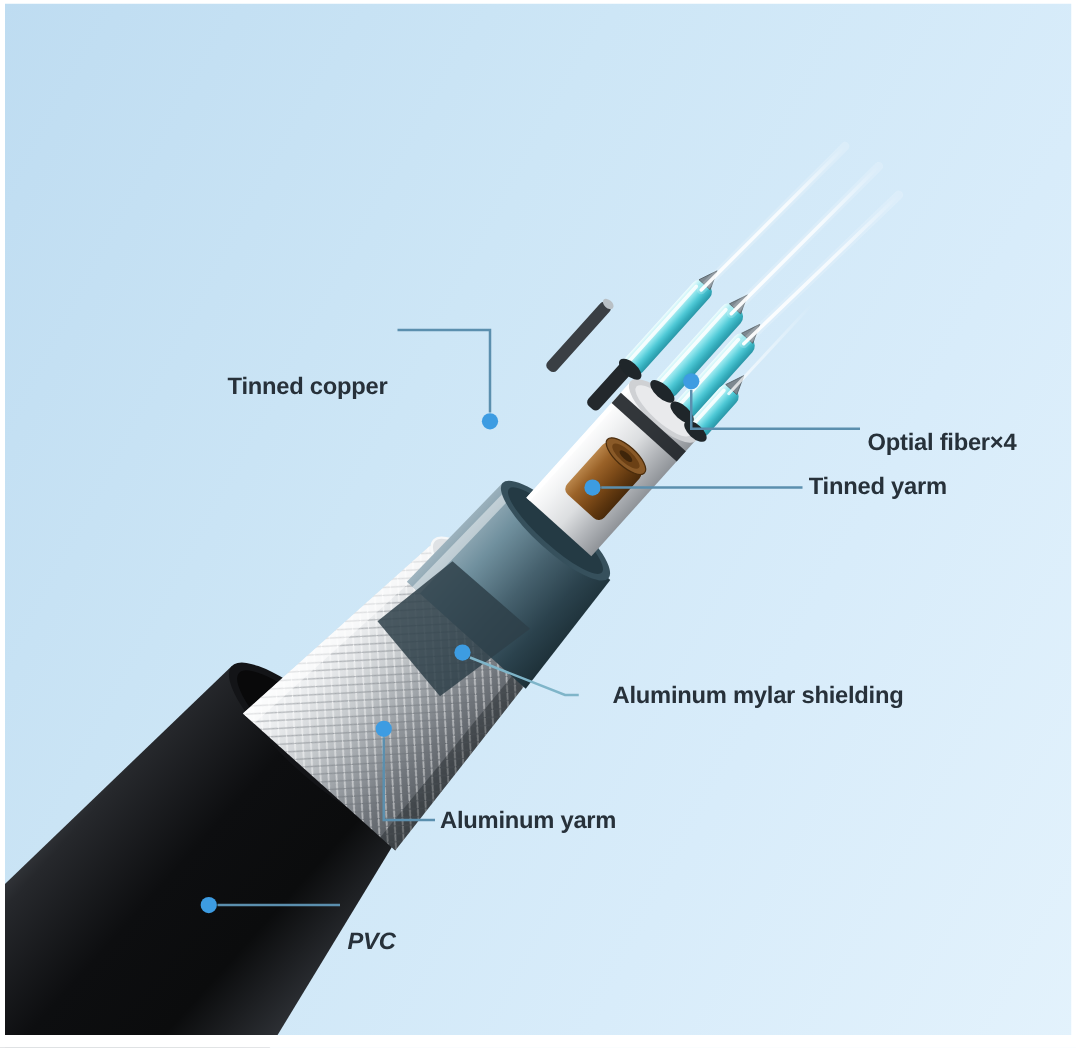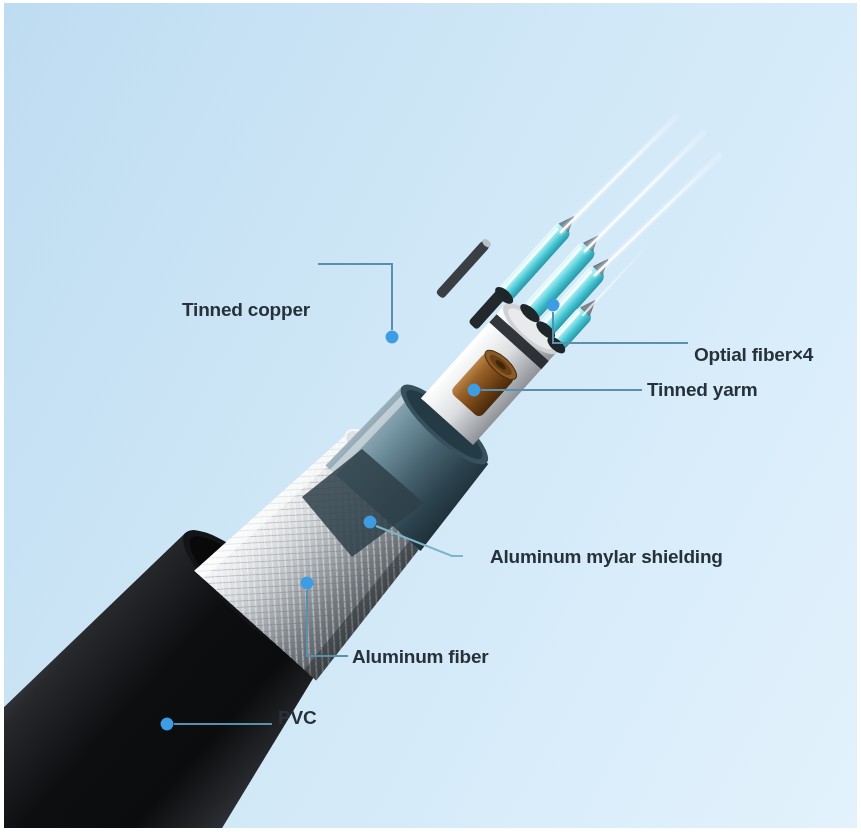--- a/index.html
+++ b/index.html
@@ -381,22 +381,22 @@
     <circle cx="370" cy="522" r="6.5"></circle>
     <circle cx="307" cy="583" r="6.5"></circle>
     <circle cx="167" cy="724" r="6.5"></circle>
   </g>
 </svg>
 
 <div class="lbl r" style="left:150px;top:253px;width:160px;">Tinned copper</div>
 <div class="lbl" style="left:694px;top:344px;">Optial fiber×4</div>
 <div class="lbl" style="left:647px;top:379px;">Tinned yarm</div>
 <div class="lbl" style="left:466px;top:546px;margin-left:24px;">Aluminum mylar shielding</div>
-<div class="lbl" style="left:352px;top:646px;">Aluminum fiber</div>
-<div class="lbl" style="left:278px;top:707px;">PVC</div>
+<div class="lbl" style="left:352px;top:646px;">Aluminum yarm</div>
+<div class="lbl" style="left:278px;top:743px;font-style:italic;">PVC</div>
 
 <div class="edge" id="edge-top"></div>
 <div class="edge" id="edge-bottom"></div>
 <div class="edge" id="edge-left"></div>
 <div class="edge" id="edge-right"></div>
 
 </div>
 </div>
 
 </body></html>

